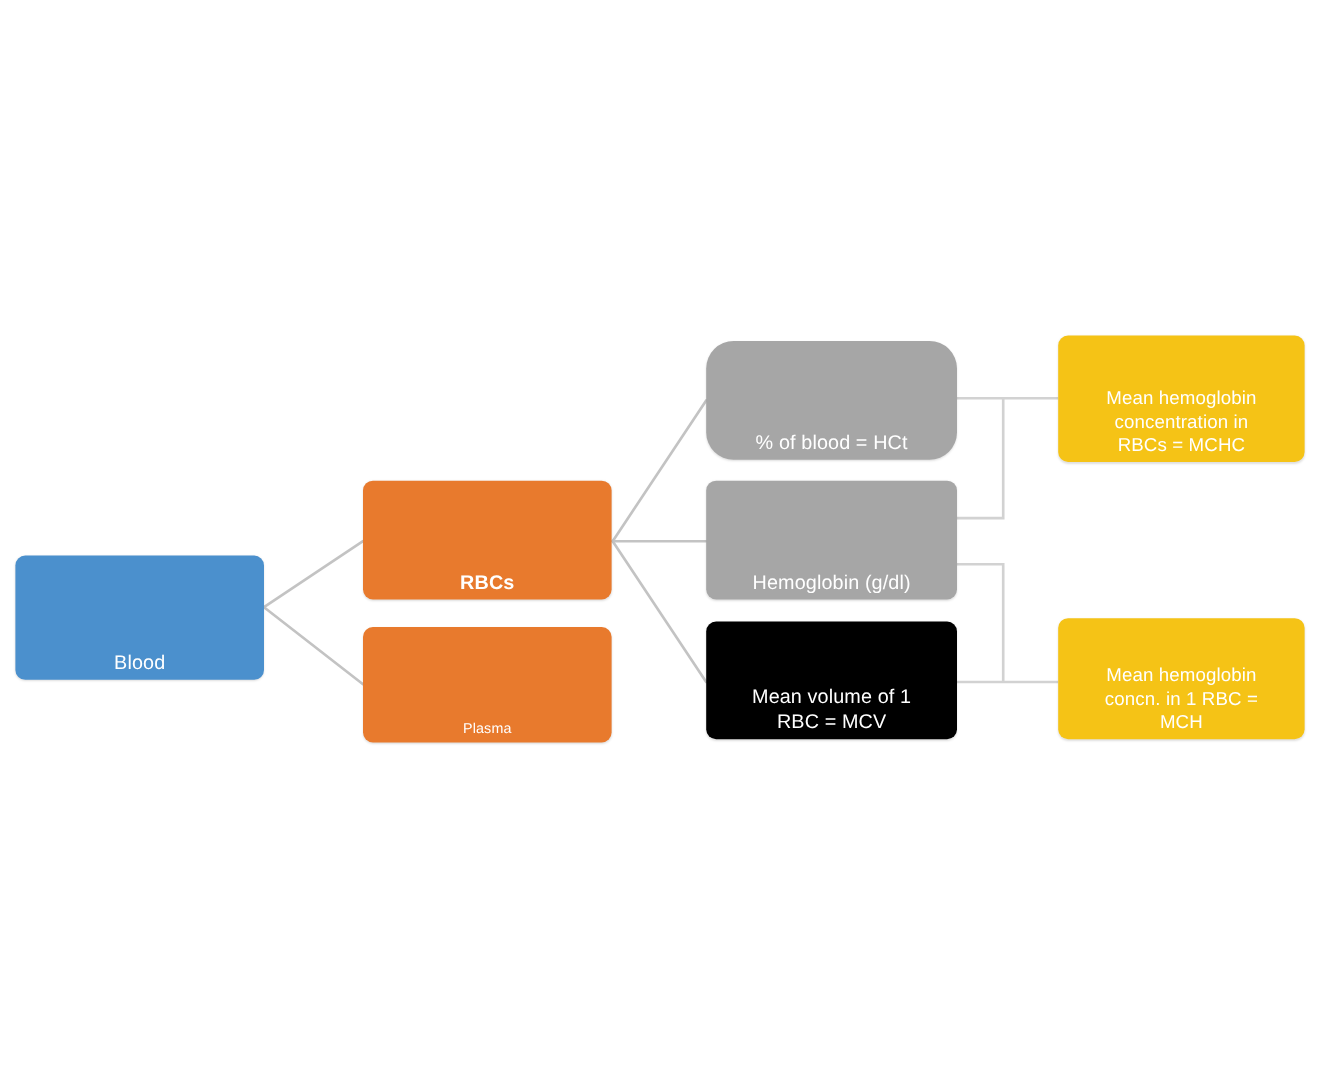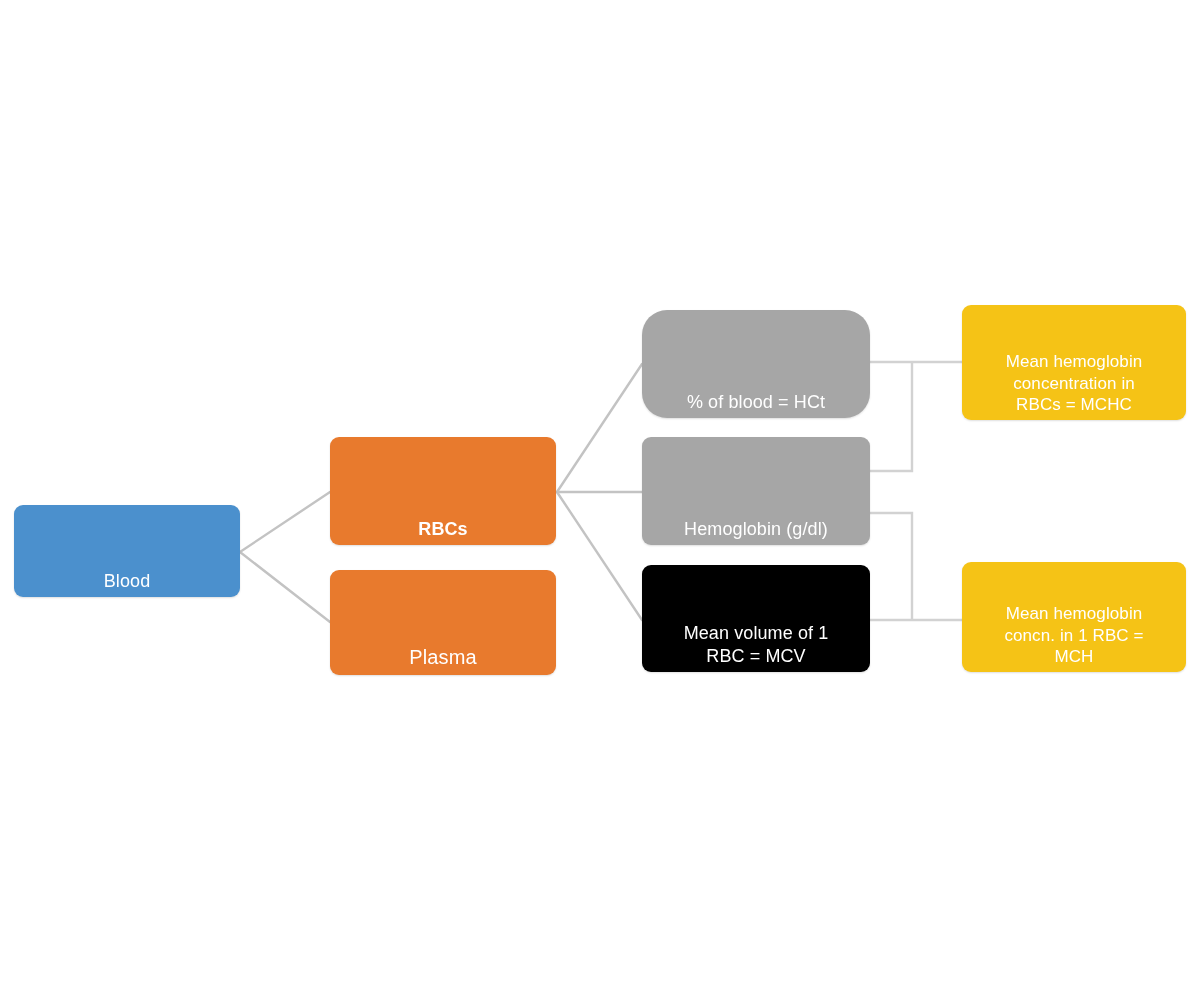--- a/index.html
+++ b/index.html
@@ -41,34 +41,34 @@
     z-index: 2;
     filter: blur(0.35px);
     box-shadow: 0 1px 2px rgba(0,0,0,0.13);
   }
   .node-label {
     display: block;
     width: 100%;
     white-space: pre-line;
   }
   .node-blood {
-    left: 14px;  top: 505px;  width: 226px;  height: 92px;
+    left: 14px;  top: 505px;  width: 226px;  height: 113px;
     background: #4b90cd;
     font-size: 18px;
   }
   .node-rbcs {
     left: 330px; top: 437px; width: 226px; height: 108px;
     background: #e87a2d;
     font-size: 18px;
     font-weight: bold;
   }
   .node-plasma {
     left: 330px; top: 570px; width: 226px; height: 105px;
     background: #e87a2d;
-    font-size: 20px;
+    font-size: 13px;
   }
   .node-hct {
     left: 642px; top: 310px; width: 228px; height: 108px;
     background: #a6a6a6;
     font-size: 18px;
     border-radius: 25px;
   }
   .node-hgb {
     left: 642px; top: 437px; width: 228px; height: 108px;
     background: #a6a6a6;

